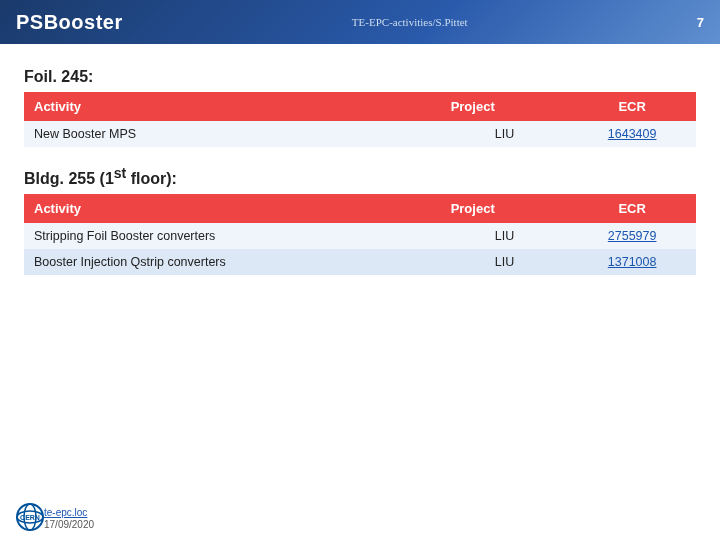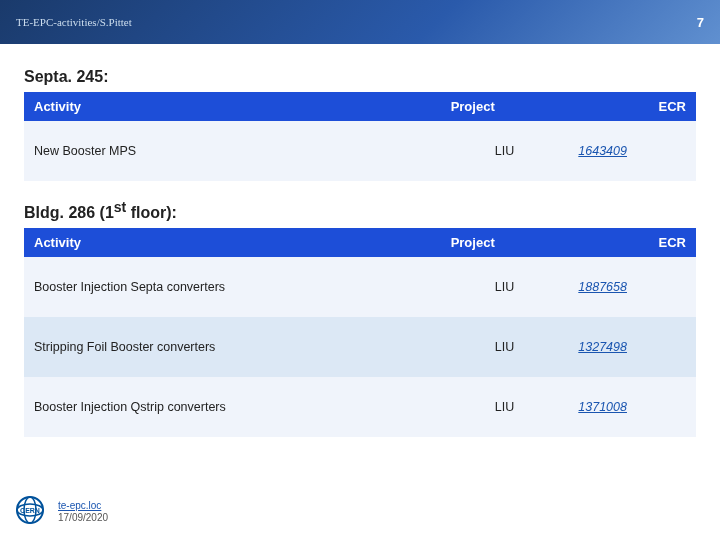--- a/index.html
+++ b/index.html
@@ -56,125 +56,121 @@
       font-size: 14px;
     }
 
     
     .data-table {
       width: 100%;
       border-collapse: collapse;
       margin-bottom: 18px;
     }
     .data-table thead tr {
-      background: #1d4ed8;
+      background: #ef4444;
       color: #fff;
     }
     .data-table thead th {
       padding: 7px 10px;
       text-align: left;
       font-weight: bold;
       font-size: 13px;
     }
     .data-table thead th.col-activity { width: 62%; }
     .data-table thead th.col-project { width: 19%; text-align: left; }
-    .data-table thead th.col-ecr { width: 19%; text-align: right; }
+    .data-table thead th.col-ecr { width: 19%; text-align: center; }
 
     .data-table tbody tr:nth-child(odd) {
       background: #f0f4fb;
     }
     .data-table tbody tr:nth-child(even) {
       background: #dce8f5;
     }
     .data-table tbody td {
-      padding: 23px 10px;
+      padding: 6px 10px;
       font-size: 12.5px;
       vertical-align: middle;
     }
     .data-table tbody td.col-project { text-align: center; }
-    .data-table tbody td.col-ecr { text-align: left; font-style: italic; }
+    .data-table tbody td.col-ecr { text-align: center; }
     .ecr-link {
       color: #1a55b0;
       text-decoration: underline;
     }
 
     
     .footer {
       position: absolute;
-      bottom: 16px;
+      bottom: 9px;
       left: 16px;
       display: flex;
       align-items: center;
-      gap: 14px;
+      gap: 0;
     }
     .footer-logo {
       width: 28px;
       height: 28px;
     }
     .footer-text {
       font-size: 10px;
       color: #555;
     }
     .footer-link {
       color: #1a55b0;
       font-size: 10px;
       text-decoration: underline;
     }
   </style>
 </head>
 <body>
 
 <div class="header">
+  <span class="header-title">PSBooster</span>
   <span class="header-subtitle">TE-EPC-activities/S.Pittet</span>
   <span class="header-page">7</span>
 </div>
 
 <div class="content">
 
   <div class="section-heading">
-    <span>Septa. 245:</span>
+    <span>Foil. 245:</span>
   </div>
   <table class="data-table">
     <thead>
       <tr>
         <th class="col-activity">Activity</th>
         <th class="col-project">Project</th>
         <th class="col-ecr">ECR</th>
       </tr>
     </thead>
     <tbody id="table-bldg245-body">
     <tr>
       <td class="col-activity">New Booster MPS</td>
       <td class="col-project">LIU</td>
       <td class="col-ecr"><a class="ecr-link" href="#">1643409</a></td>
     </tr>
       </tbody>
   </table>
 
   <div class="section-heading">
-    <span>Bldg. 286 (1</span><sup>st</sup><span> floor):</span>
+    <span>Bldg. 255 (1</span><sup>st</sup><span> floor):</span>
   </div>
   <table class="data-table">
     <thead>
       <tr>
         <th class="col-activity">Activity</th>
         <th class="col-project">Project</th>
         <th class="col-ecr">ECR</th>
       </tr>
     </thead>
     <tbody id="table-bldg361-body">
-    <tr>
-      <td class="col-activity">Booster Injection Septa converters</td>
-      <td class="col-project">LIU</td>
-      <td class="col-ecr"><a class="ecr-link" href="#">1887658</a></td>
-    </tr>
         <tr>
       <td class="col-activity">Stripping Foil Booster converters</td>
       <td class="col-project">LIU</td>
-      <td class="col-ecr"><a class="ecr-link" href="#">1327498</a></td>
+      <td class="col-ecr"><a class="ecr-link" href="#">2755979</a></td>
     </tr>
         <tr>
       <td class="col-activity">Booster Injection Qstrip converters</td>
       <td class="col-project">LIU</td>
       <td class="col-ecr"><a class="ecr-link" href="#">1371008</a></td>
     </tr>
       </tbody>
   </table>
 
 </div>

